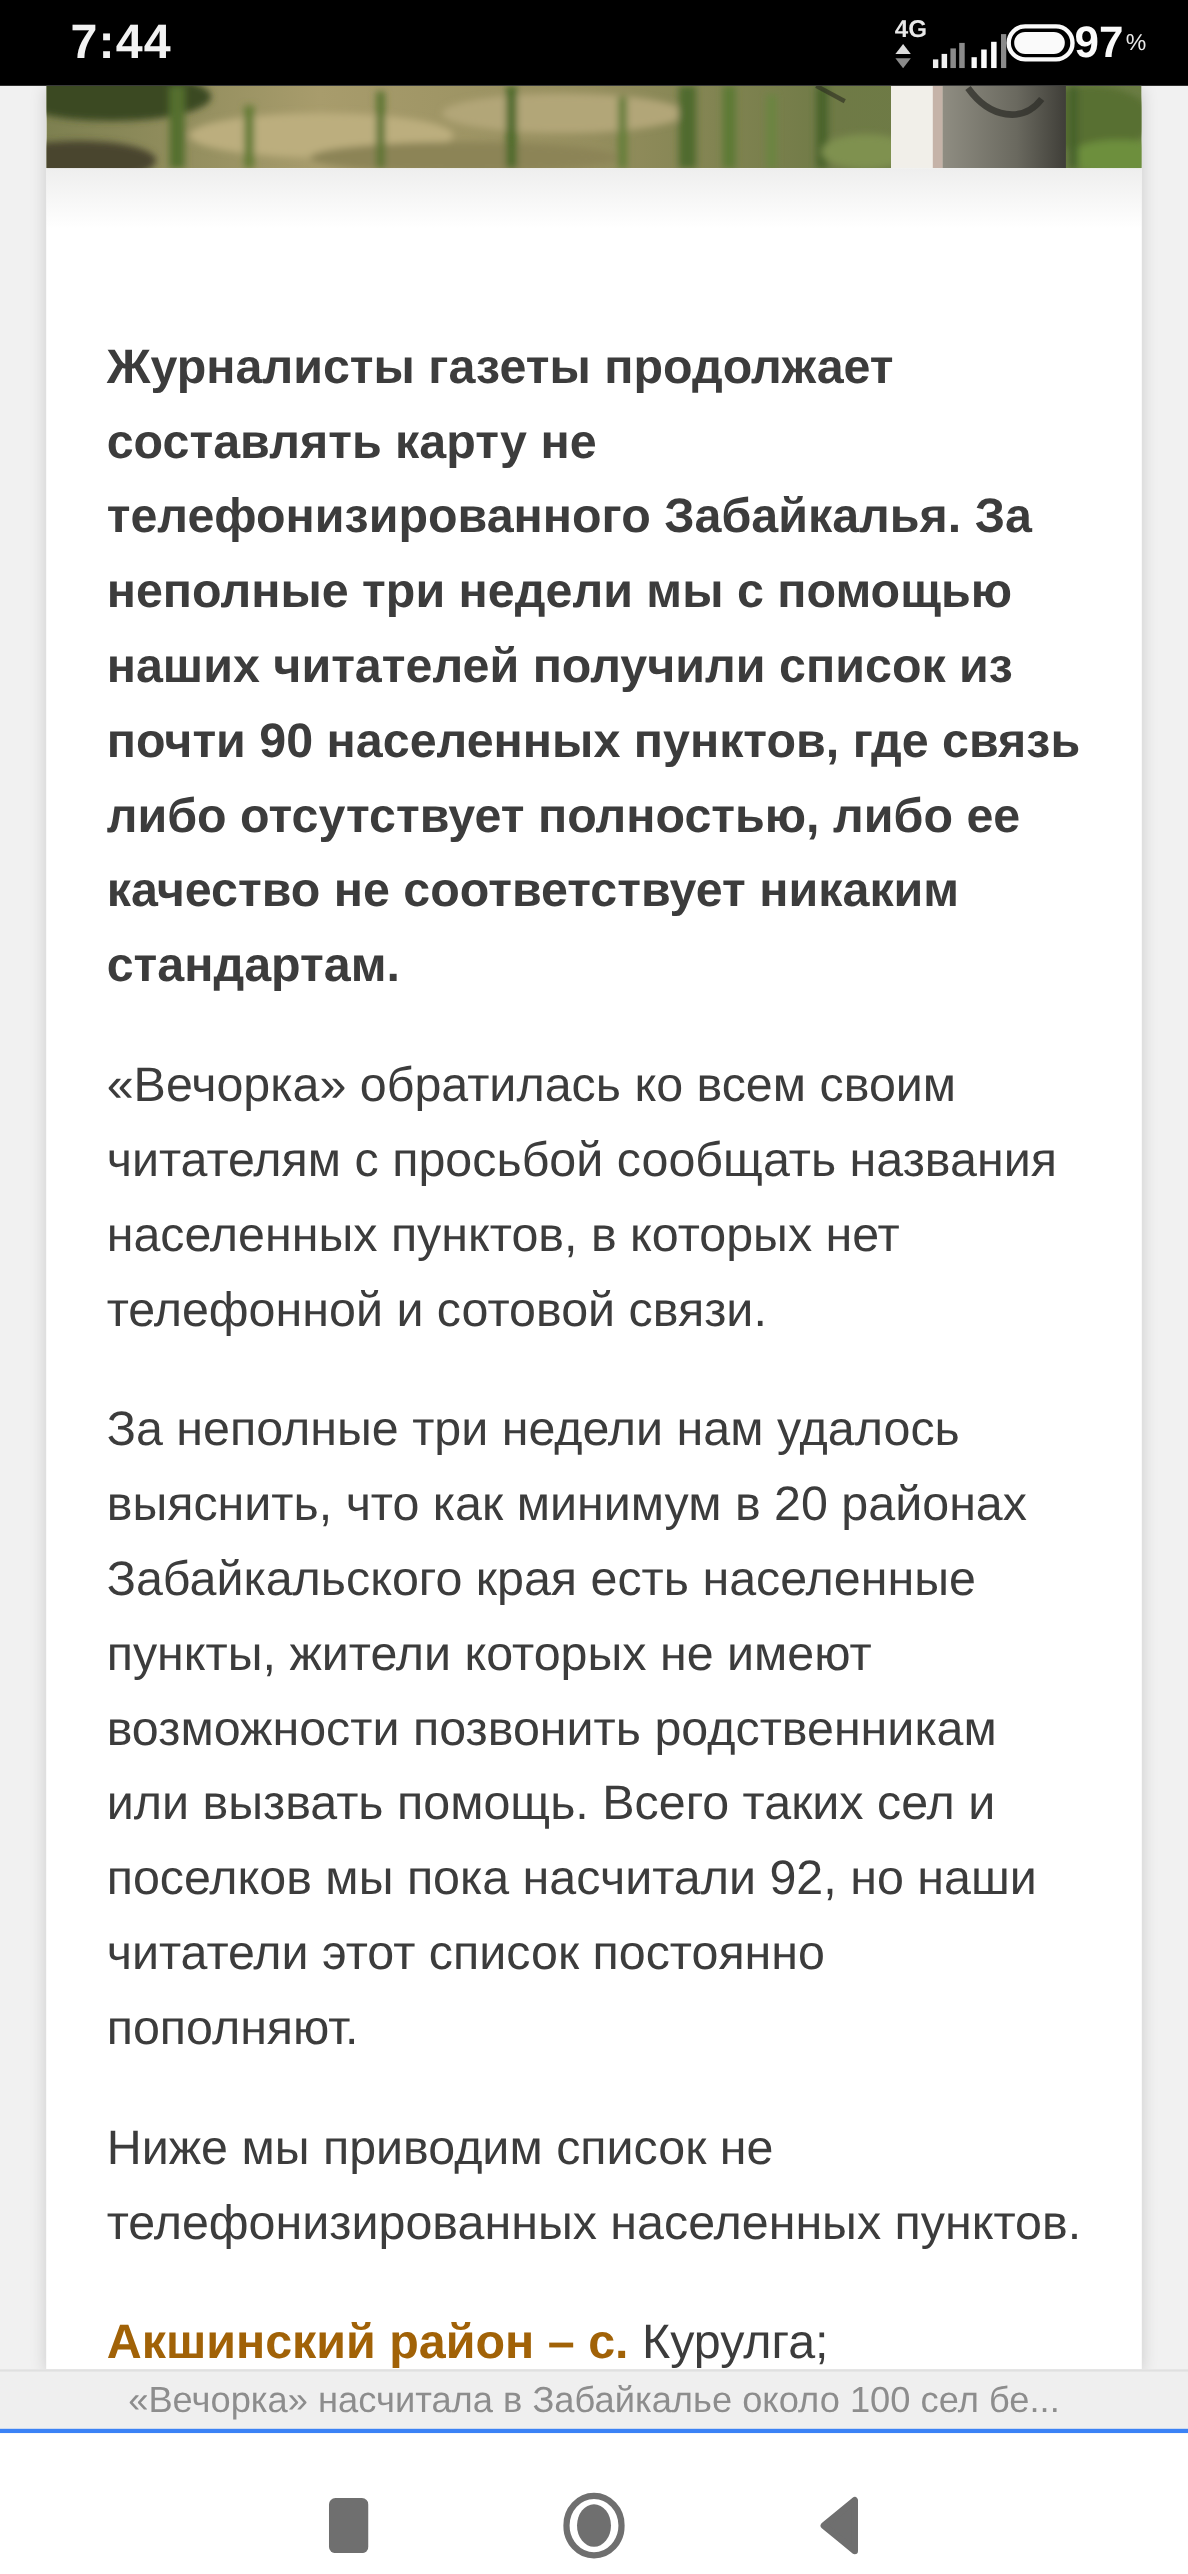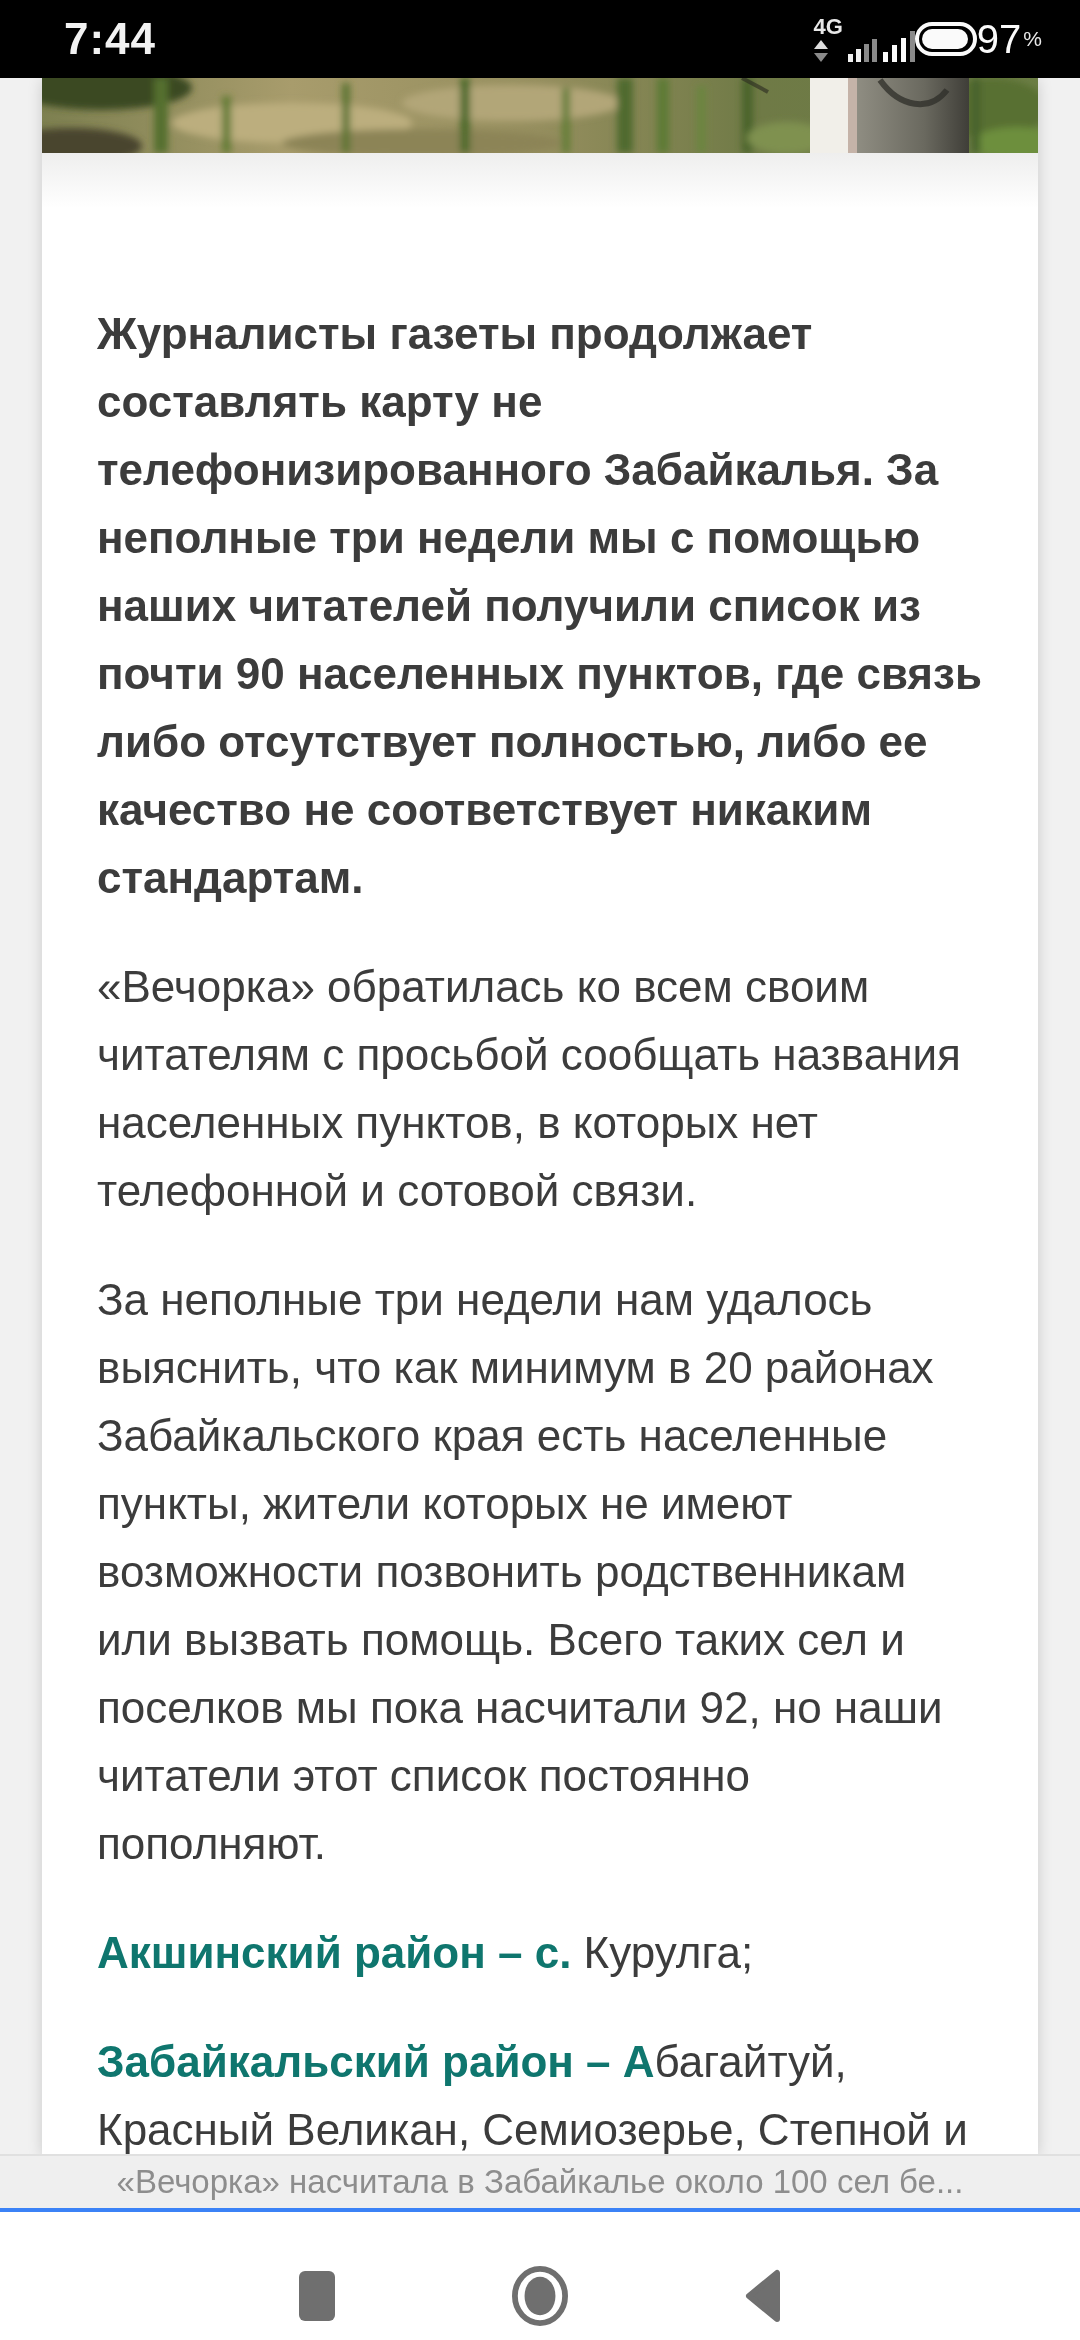--- a/index.html
+++ b/index.html
@@ -11,34 +11,34 @@
               display:flex;align-items:center;justify-content:space-between;
               padding:0 38px 0 64px;box-sizing:border-box;}
   .sb-time{color:#f2f2f2;font-size:44px;font-weight:700;letter-spacing:1px;}
   .sb-right{display:flex;align-items:center;}
   .sig{display:flex;align-items:flex-end;gap:5px;}
   .sig-col{display:flex;flex-direction:column;align-items:flex-start;line-height:1;}
   .sig-4g{color:#e8e8e8;font-size:22px;font-weight:700;margin-bottom:2px;}
   .sig-arrows{display:flex;flex-direction:column;gap:2px;}
   .battery{position:relative;width:62px;height:34px;border:4px solid #fafafa;border-radius:19px;box-sizing:border-box;}
   .battery-fill{position:absolute;top:3px;left:3px;bottom:3px;right:5px;background:#fafafa;border-radius:12px;}
-  .sb-pct{color:#fafafa;font-size:40px;font-weight:400;}
+  .sb-pct{color:#fafafa;font-size:40px;font-weight:700;}
   .sb-pct-sign{color:#e8e8e8;font-size:21px;margin-left:2px;}
 
   
   .page{position:absolute;top:78px;left:0;right:0;bottom:186px;overflow:hidden;}
   .card{height:100%;margin:0 42px;background:#ffffff;box-shadow:0 2px 14px rgba(0,0,0,.16);overflow:hidden;}
   .article-image{position:relative;width:100%;height:75px;overflow:hidden;}
   .article-image svg{display:block;width:100%;height:100%;}
   .image-shadow{height:55px;background:linear-gradient(to bottom,rgba(90,90,85,.10),rgba(255,255,255,0));}
 
   .article-body{padding:92px 55px 60px 55px;color:#3c3c3c;font-size:44px;line-height:68px;}
   .article-body p{margin:41px 0;}
   .article-body p:first-child{margin-top:0;font-weight:bold;}
-  .article-body .b{font-weight:700;color:#0f766e;}
+  .article-body .b{font-weight:700;color:#a16207;}
 
   
   .title-bar{position:absolute;left:0;top:2154px;width:100%;height:58px;background:#efefef;
              border-top:2px solid #e0e0e0;border-bottom:4px solid #3b82f6;box-sizing:border-box;
              display:flex;align-items:center;justify-content:center;}
   .title-bar span{color:#8d8d8d;font-size:33px;}
 
   
   .nav-bar{position:absolute;left:0;top:2212px;width:100%;height:128px;background:#ffffff;
            display:flex;align-items:center;justify-content:center;gap:167px;padding-top:40px;box-sizing:border-box;}
@@ -135,20 +135,21 @@
           <path d="M838 2 C 858 30, 888 34, 905 12" stroke="#2e2d28" stroke-width="6" fill="none" opacity="0.75"></path>
           <path d="M700 0 L 726 14" stroke="#2a2a20" stroke-width="4" opacity="0.6"></path>
         </svg>
       </div>
       <div class="image-shadow"></div>
 
       <div class="article-body">
           <p><span>Журналисты газеты продолжает составлять карту не телефонизированного Забайкалья. За неполные три недели мы с помощью наших читателей получили список из почти 90 населенных пунктов, где связь либо отсутствует полностью, либо ее качество не соответствует никаким стандартам.</span></p>
           <p><span>«Вечорка» обратилась ко всем своим читателям с просьбой сообщать названия населенных пунктов, в которых нет телефонной и сотовой связи.</span></p>
           <p><span>За неполные три недели нам удалось выяснить, что как минимум в 20 районах Забайкальского края есть населенные пункты, жители которых не имеют возможности позвонить родственникам или вызвать помощь. Всего таких сел и поселков мы пока насчитали 92, но наши читатели этот список постоянно пополняют.</span></p>
+          <p><span>Ниже мы приводим список не телефонизированных населенных пунктов.</span></p>
           <p><span class="b">Акшинский район – с.</span><span> Курулга;</span></p>
           <p><span class="b">Забайкальский район – А</span><span>багайтуй, Красный Великан, Семиозерье, Степной и Рудник-</span></p>
         </div>
     </div>
   </div>
 
   <div class="title-bar">
     <span>«Вечорка» насчитала в Забайкалье около 100 сел бе...</span>
   </div>
 

